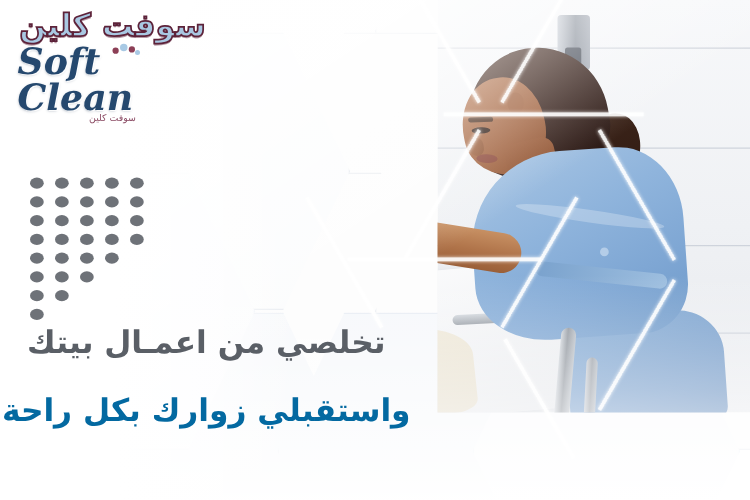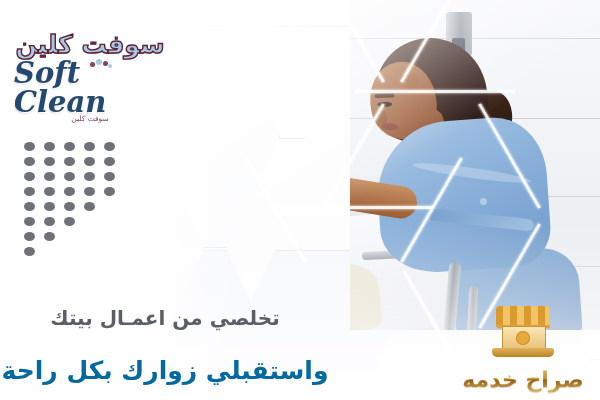--- a/index.html
+++ b/index.html
@@ -155,21 +155,21 @@
   .rail3{
     position:absolute;left:12px;top:250px;width:84px;height:8px;
     background:linear-gradient(to bottom,#d2d7dd,#9aa0a8);
     border-radius:4px;transform:rotate(-3deg);
   }
 
   
   .hex-edge{position:absolute;background:rgba(255,255,255,.92);box-shadow:0 0 3px rgba(255,255,255,.9);}
 
   
-  .logo{position:absolute;left:14px;top:32px;width:152px;}
+  .logo{position:absolute;left:14px;top:8px;width:152px;}
   .logo-ar{
     font-size:25px;font-weight:bold;text-align:center;
     color:#a9c8e2;letter-spacing:1px;line-height:1;
     -webkit-text-stroke:1.4px #5d2239;
     text-shadow:0 1px 0 rgba(93,34,57,.45);
     direction:rtl;
   }
   .logo-en{
     margin-top:2px;text-align:left;
     font-family:"DejaVu Serif","Liberation Serif",serif;
@@ -191,22 +191,22 @@
   .logo-bubbles i:nth-child(4){left:20px;top:6px;width:4px;height:4px;background:#a8c9e4;}
 
   
   .dots{position:absolute;left:24px;top:142px;}
   .dot-row{display:flex;gap:9px;margin-bottom:6px;}
   .dot{width:11px;height:9px;border-radius:50%;background:#6e7278;}
 
   
   .copy{position:absolute;left:0;top:258px;width:330px;direction:rtl;text-align:center;}
   .hl1{
-    font-size:20px;font-weight:bold;color:#5a5f66;letter-spacing:0;
-    line-height:1.25;white-space:nowrap;margin-top:48px;
+    font-size:25px;font-weight:bold;color:#5a5f66;letter-spacing:0;
+    line-height:1.25;white-space:nowrap;
   }
   .hl2{
     margin-top:24px;font-size:25px;font-weight:bold;color:#0369a1;
     line-height:1.25;white-space:nowrap;
   }
   .hl3{
     margin-top:11px;font-size:15px;font-weight:bold;color:#2bafd8;
     line-height:1.3;white-space:nowrap;
   }
 
@@ -384,22 +384,14 @@
     <div class="dot-row">
         <i class="dot"></i>
       </div>
   </div>
 
   <div class="copy">
     <div class="hl1">تخلصي من اعمـال بيتك</div>
     <div class="hl2">واستقبلي زوارك بكل راحة</div>
   </div>
 
-  <div class="mark">
-    <div class="mark-icon">
-      <div class="awning"></div>
-      <div class="shopbody"></div>
-      <div class="laptop-base"></div>
-    </div>
-    <div class="mark-text">صراح خدمه</div>
-  </div>
 
 </div>
 
 </body></html>

